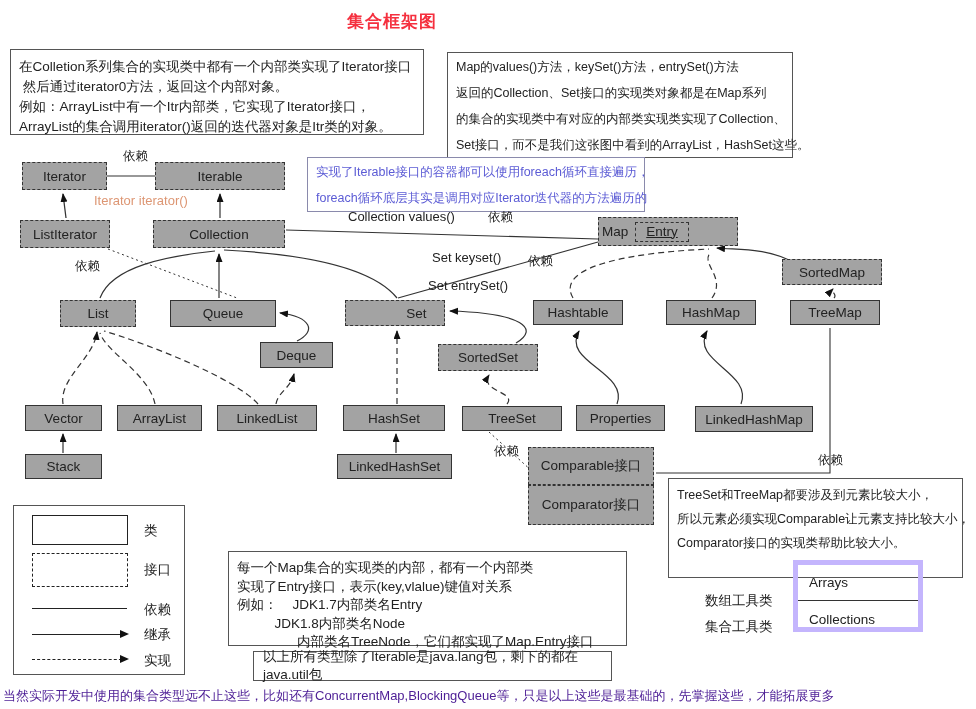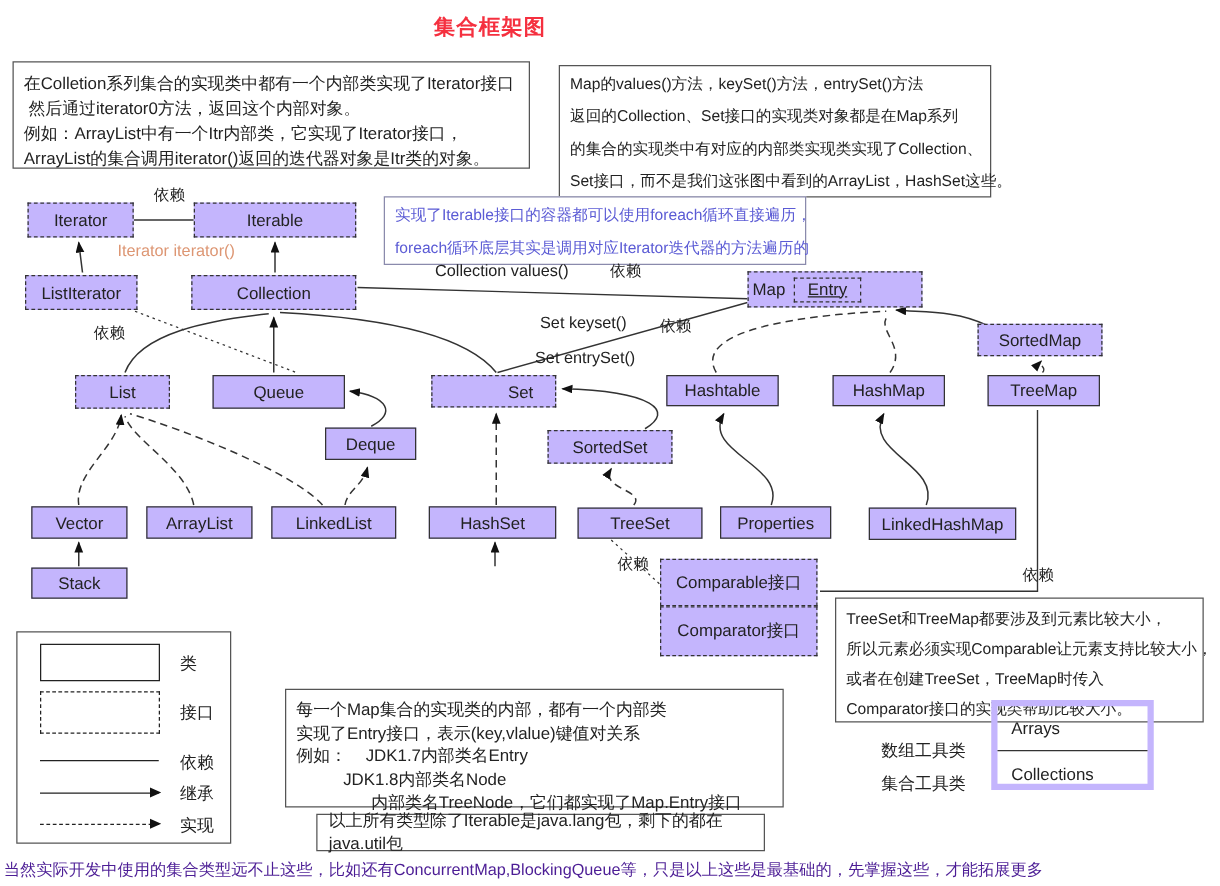--- a/index.html
+++ b/index.html
@@ -1,21 +1,21 @@
 <!DOCTYPE html>
 <html><head>
 <meta charset="utf-8">
 <style>
   html,body{margin:0;padding:0;background:#fff;}
   .stage{position:relative;width:976px;height:709px;background:#fff;overflow:hidden;
          font-family:"Liberation Sans","DejaVu Sans",sans-serif;color:#222;}
   .wires{position:absolute;left:0;top:0;width:976px;height:709px;pointer-events:none;}
   .title{position:absolute;left:347px;top:10px;font-size:17px;font-weight:bold;color:#f5303f;letter-spacing:1px;}
   .node{position:absolute;border:1px solid #333;display:flex;align-items:center;justify-content:center;
-        font-size:13.5px;background:#c4b5fd;box-sizing:border-box;white-space:nowrap;}
+        font-size:13.5px;background:#a3a3a3;box-sizing:border-box;white-space:nowrap;}
   .dashed{border:1px dashed #333;}
   .mapbox{justify-content:flex-start;padding-left:3px;}
   .entrybox{border:1px dashed #333;margin-left:7px;padding:1px 10px 2px 10px;font-size:13.5px;}
   .entrybox span{text-decoration:underline;}
   .notebox{position:absolute;border:1px solid #555;background:#fff;box-sizing:border-box;padding:7px 8px;}
   .notebox .ln{white-space:pre;}
   .tl .ln{font-size:13.5px;line-height:20px;}
   .tr .ln{font-size:12.5px;line-height:26px;}
   .blue{border:1px solid #8a8aac;}
   .blue .ln{font-size:12.5px;line-height:26px;color:#5b5bd5;}
@@ -107,21 +107,20 @@
   </div>
 
   <div class="notebox blue" style="left:307px;top:157px;width:338px;height:55px;padding-top:1px;">
     <div class="ln">实现了Iterable接口的容器都可以使用foreach循环直接遍历，</div>
     <div class="ln">foreach循环底层其实是调用对应Iterator迭代器的方法遍历的</div>
   </div>
 
   <div class="notebox cmp" style="left:668px;top:478px;width:295px;height:100px;padding-top:4px;">
     <div class="ln">TreeSet和TreeMap都要涉及到元素比较大小，</div>
     <div class="ln">所以元素必须实现Comparable让元素支持比较大小，</div>
-    <div class="ln">或者在创建TreeSet，TreeMap时传入</div>
     <div class="ln">Comparator接口的实现类帮助比较大小。</div>
   </div>
 
   <div class="notebox me" style="left:228px;top:551px;width:399px;height:95px;">
     <div class="ln">每一个Map集合的实现类的内部，都有一个内部类</div>
     <div class="ln">实现了Entry接口，表示(key,vlalue)键值对关系</div>
     <div class="ln">例如：    JDK1.7内部类名Entry</div>
     <div class="ln">          JDK1.8内部类名Node</div>
     <div class="ln">                内部类名TreeNode，它们都实现了Map.Entry接口</div>
   </div>
@@ -153,20 +152,21 @@
   <div class="node" style="left:790px;top:300px;width:90px;height:25px;">TreeMap</div>
   <div class="node" style="left:260px;top:342px;width:73px;height:26px;">Deque</div>
   <div class="node" style="left:25px;top:405px;width:77px;height:26px;">Vector</div>
   <div class="node" style="left:117px;top:405px;width:85px;height:26px;">ArrayList</div>
   <div class="node" style="left:217px;top:405px;width:100px;height:26px;">LinkedList</div>
   <div class="node" style="left:343px;top:405px;width:102px;height:26px;">HashSet</div>
   <div class="node" style="left:462px;top:406px;width:100px;height:25px;">TreeSet</div>
   <div class="node" style="left:576px;top:405px;width:89px;height:26px;">Properties</div>
   <div class="node" style="left:695px;top:406px;width:118px;height:26px;">LinkedHashMap</div>
   <div class="node" style="left:25px;top:454px;width:77px;height:25px;">Stack</div>
+  <div class="node" style="left:337px;top:454px;width:115px;height:25px;">LinkedHashSet</div>
 
   <span class="lbl" style="left:123px;top:148px;">依赖</span>
   <span class="lbl orange" style="left:94px;top:193px;">Iterator iterator()</span>
   <span class="lbl" style="left:75px;top:258px;">依赖</span>
   <span class="mlbl" style="left:348px;top:209px;">Collection values()</span>
   <span class="lbl" style="left:488px;top:209px;">依赖</span>
   <span class="mlbl" style="left:432px;top:250px;">Set keyset()</span>
   <span class="lbl" style="left:528px;top:253px;">依赖</span>
   <span class="mlbl" style="left:428px;top:278px;">Set entrySet()</span>
   <span class="lbl" style="left:494px;top:443px;">依赖</span>

